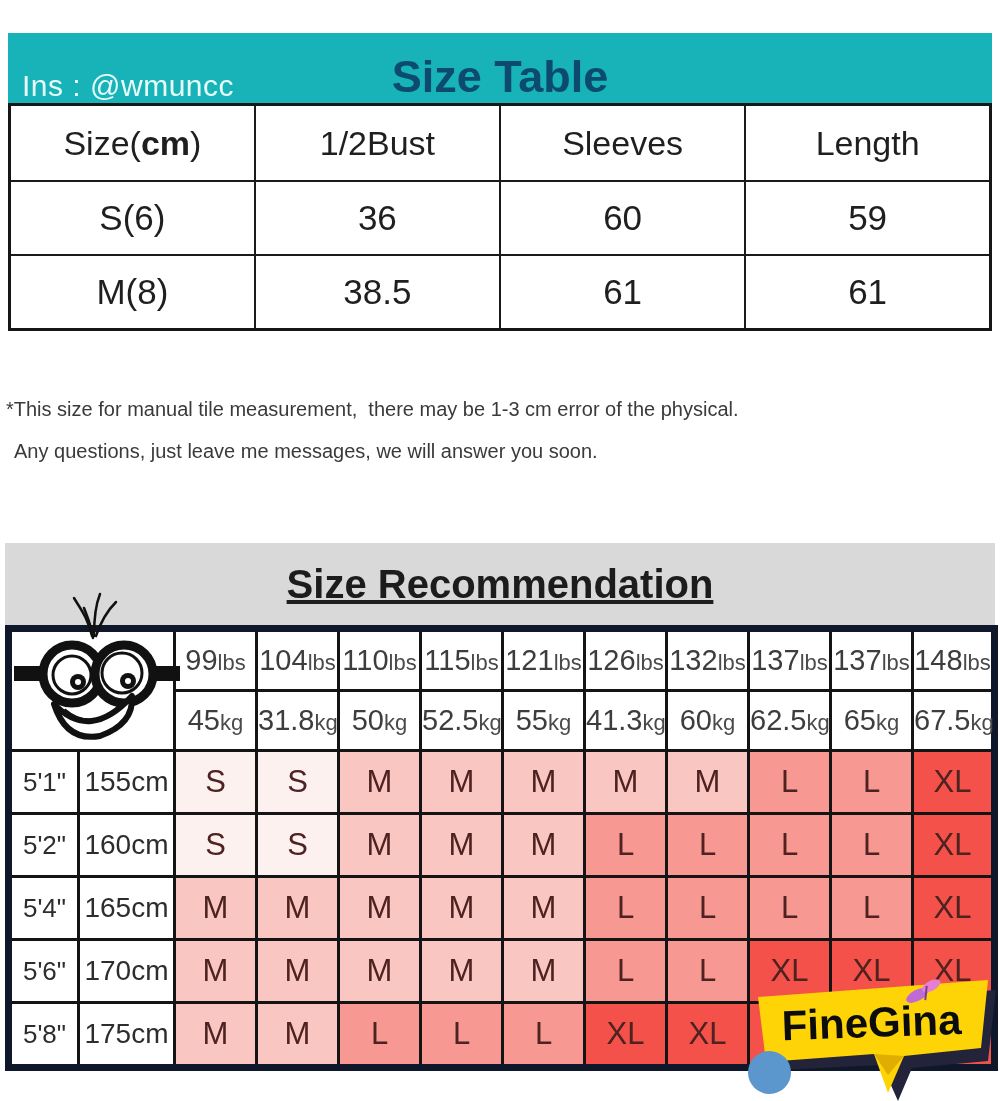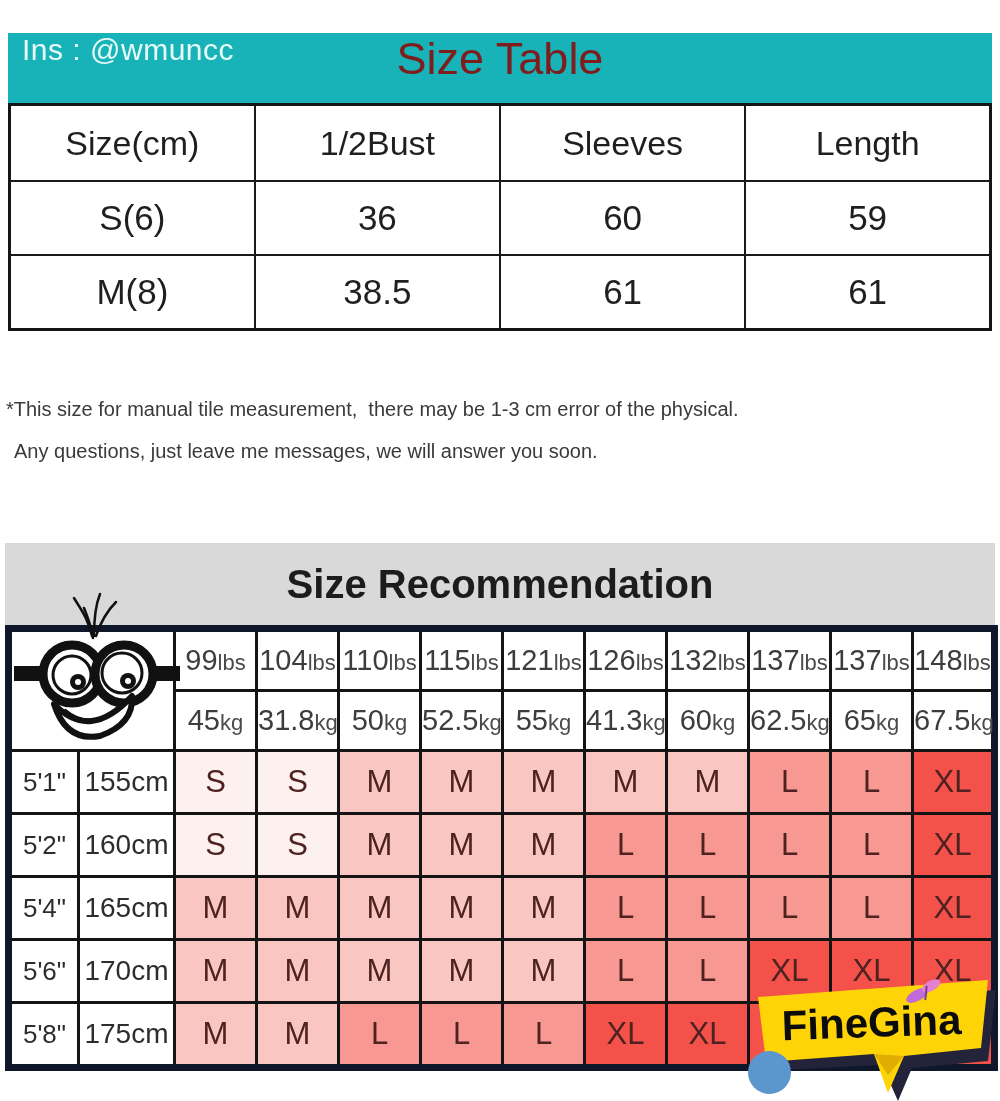--- a/index.html
+++ b/index.html
@@ -3,38 +3,38 @@
 <meta charset="utf-8">
 <style>
   html,body { margin:0; padding:0; background:#ffffff; }
   .page {
     position:relative; width:1000px; height:1101px; background:#fff;
     font-family:"Liberation Sans", "DejaVu Sans", sans-serif; overflow:hidden; color:#1f1f1f;
   }
 
   
   .card-top { position:absolute; left:8px; top:33px; width:984px; }
-  .teal-head { height:70px; background:var(--teal,#17b3b8); position:relative; display:flex; align-items:flex-start; }
+  .teal-head { height:70px; background:var(--teal,#17b3b8); position:relative; display:flex; align-items:flex-end; }
   .ins { color:#e8fbfb; font-size:30px; margin-left:14px; letter-spacing:0.5px; }
-  .tt { position:absolute; left:0; right:0; text-align:center; color:#7f1d1d; font-size:45px; font-weight:400; }
+  .tt { position:absolute; left:0; right:0; text-align:center; color:#0c4a6e; font-size:45px; font-weight:700; }
   table { border-collapse:collapse; table-layout:fixed; }
   .t1 { width:100%; border:3px solid #161616; }
   .t1 th, .t1 td { border:2px solid #1a1a1a; text-align:center; font-weight:400; }
   .t1 th { height:72px; font-size:34px; }
   .t1 td { height:70px; font-size:35px; }
-  .t1 th b { font-weight:400; }
+  .t1 th b { font-weight:700; }
 
   
   .note { position:absolute; margin:0; color:#3a3a3a; font-size:20px; white-space:pre-wrap; }
   .n1 { left:6px;  top:398px; }
   .n2 { left:14px; top:440px; }
 
   
   .card-bottom { position:absolute; left:5px; top:543px; width:990px; }
-  .gray-band { height:82px; background:var(--band-gray,#d9d9d9); display:flex; align-items:center; justify-content:center; }
+  .gray-band { height:82px; background:var(--band-gray,#d9d9d9); display:flex; align-items:center; justify-content:center;text-decoration:underline; }
   .gray-band span { font-size:40px; font-weight:600; color:#1c1c1c; }
   .t2 { width:100%; border:7px solid #0f172a; }
   .t2 td { border:3px solid #141414; text-align:center; background:#fff; padding:0; }
   .t2 tr.hrow td { height:57px; }
   .t2 tr.drow td { height:60px; }
   .w-num  { font-size:29px; color:#3d3d3d; }
   .w-unit { font-size:22px; color:#4a4a4a; }
   .ft-cell { font-size:26px; color:#2d2d2d; }
   .cm-cell { font-size:28px; color:#2d2d2d; }
   .size-cell { font-size:31px; color:#4d2220; }

